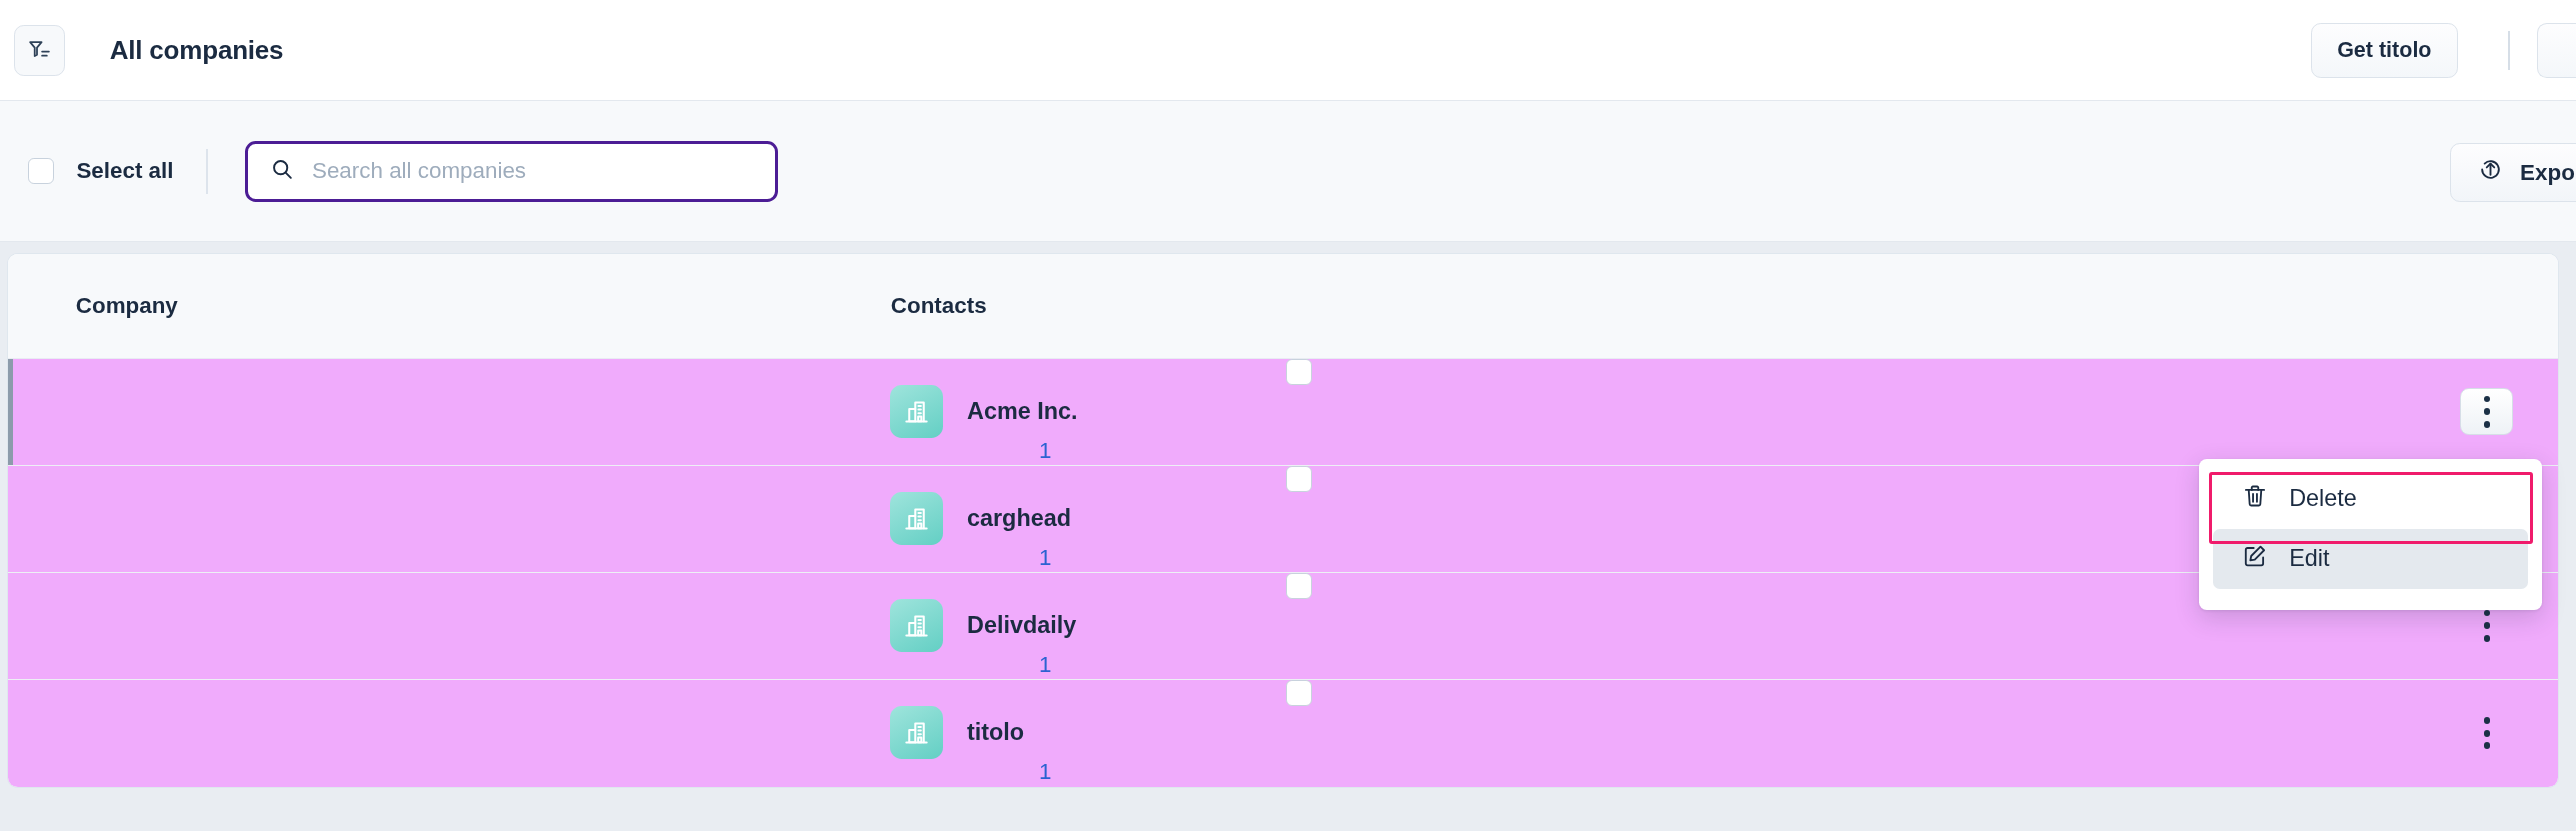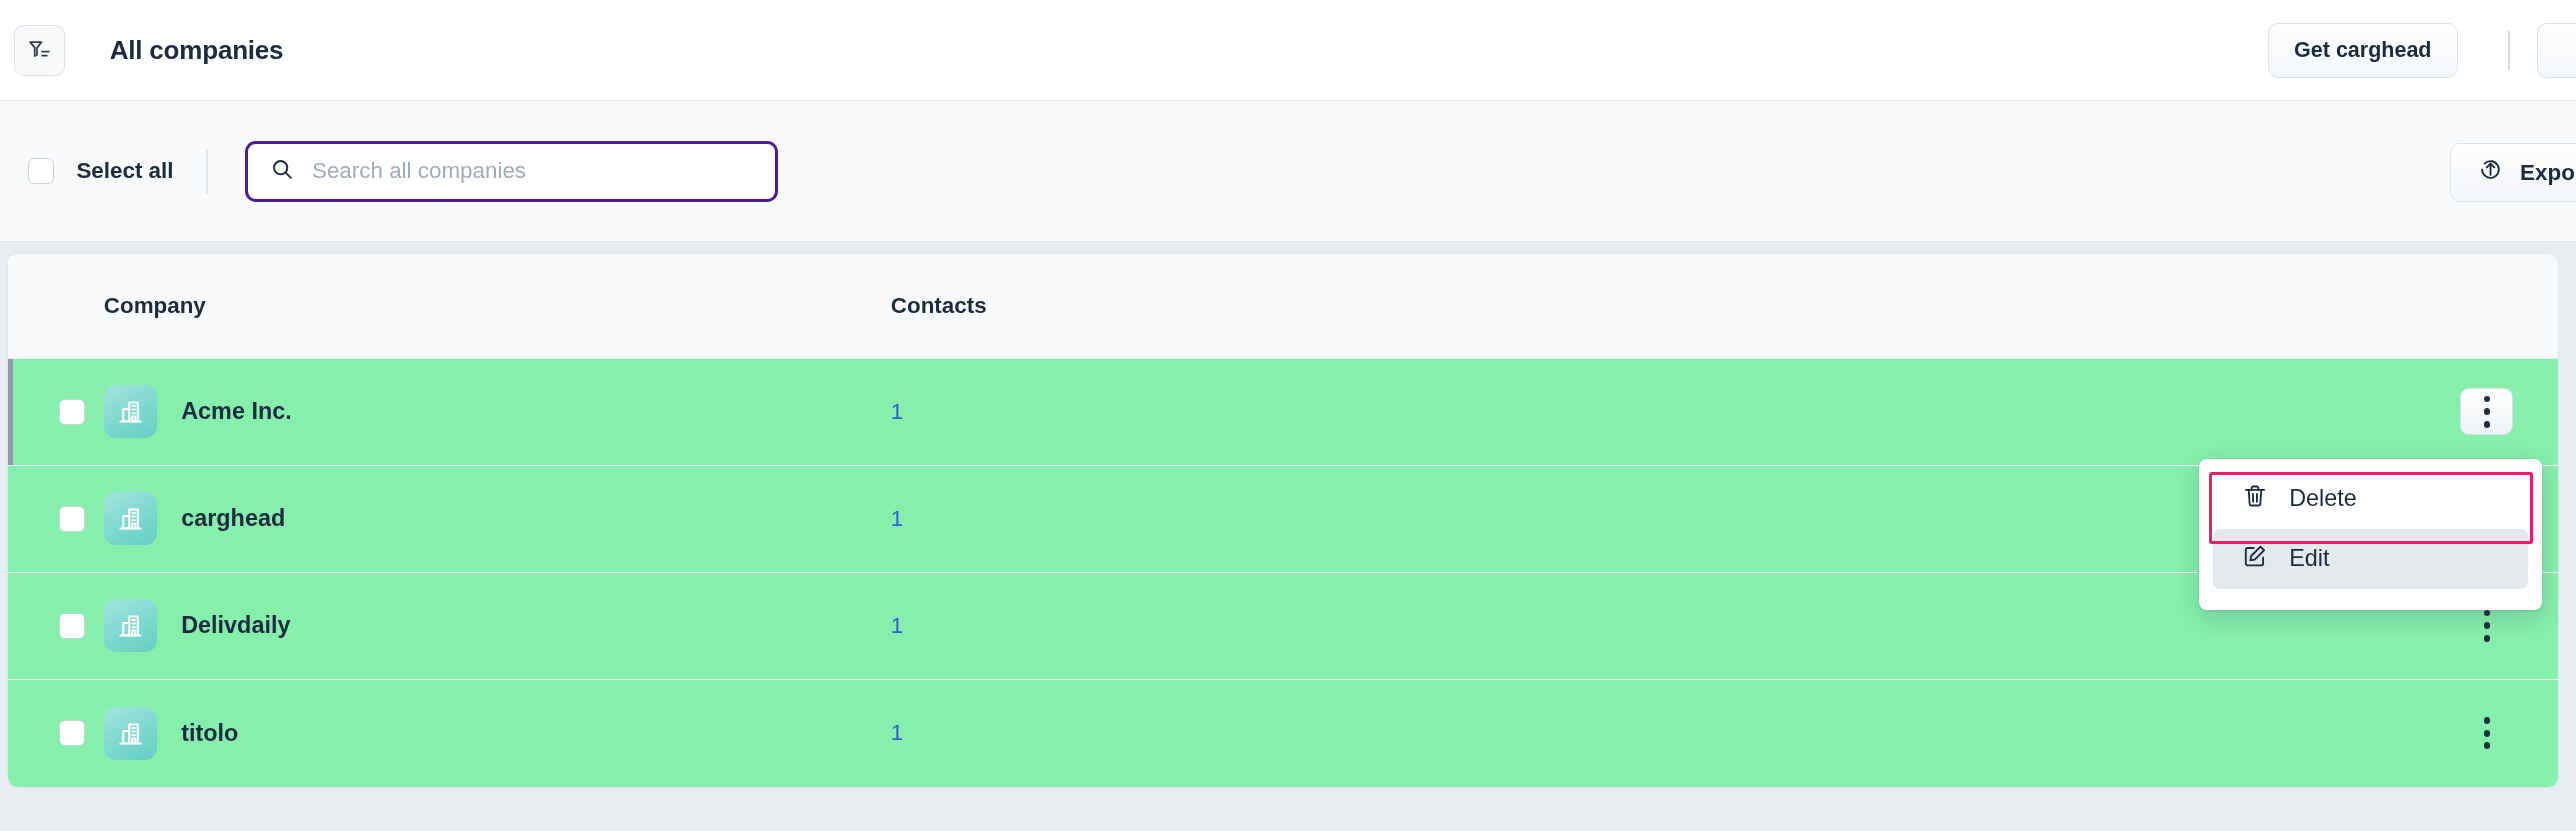--- a/index.html
+++ b/index.html
@@ -189,36 +189,37 @@
 
   .table-head {
     height: 105px;
     background: #F7F9FB;
     border-radius: 9.8px 9.8px 0 0;
     display: flex;
     align-items: center;
     border-bottom: 1px solid #E8ECF2;
   }
 
-  .col-company { width: 883px; padding-left: 96px; }
+  .col-company { width: 883px; padding-left: 68px; }
   .col-contacts { width: 488px; }
 
   .th {
     font-size: 22.4px;
     font-weight: bold;
     color: #1B2B41;
   }
 
   .row {
     position: relative;
     height: 107px;
     display: flex;
     align-items: center;
     border-bottom: 1px solid #EDF0F5;
-    background: #86efac;
+    background: #f0abfc;
+    flex-direction: column;
   }
   .row:last-child { border-bottom: none; border-radius: 0 0 9.8px 9.8px; }
 
   .row-accent {
     position: absolute;
     left: 0; top: 0; bottom: 0;
     width: 4.9px;
     background: #8C9BAB;
   }
 
@@ -349,21 +350,21 @@
         <line x1="14.5" y1="13" x2="21" y2="13"></line>
         <line x1="14.5" y1="17" x2="19" y2="17"></line>
       </svg>
     </span>
   </div>
 
   <div class="page-title">All companies</div>
 
   <div class="header-right">
     <div class="btn btn-getstarted">
-      <span>Get carghead</span>
+      <span>Get titolo</span>
     </div>
 
 
     <div class="header-divider"></div>
 
     <div class="btn-partial"></div>
   </div>
 </div>
 
 <div class="toolbar">

